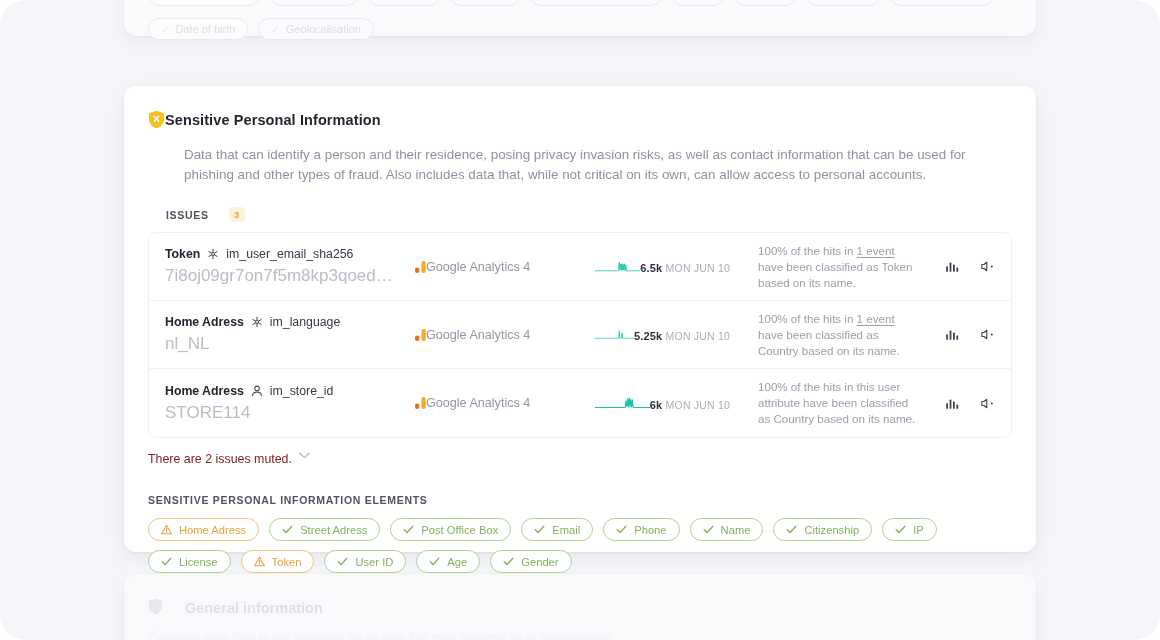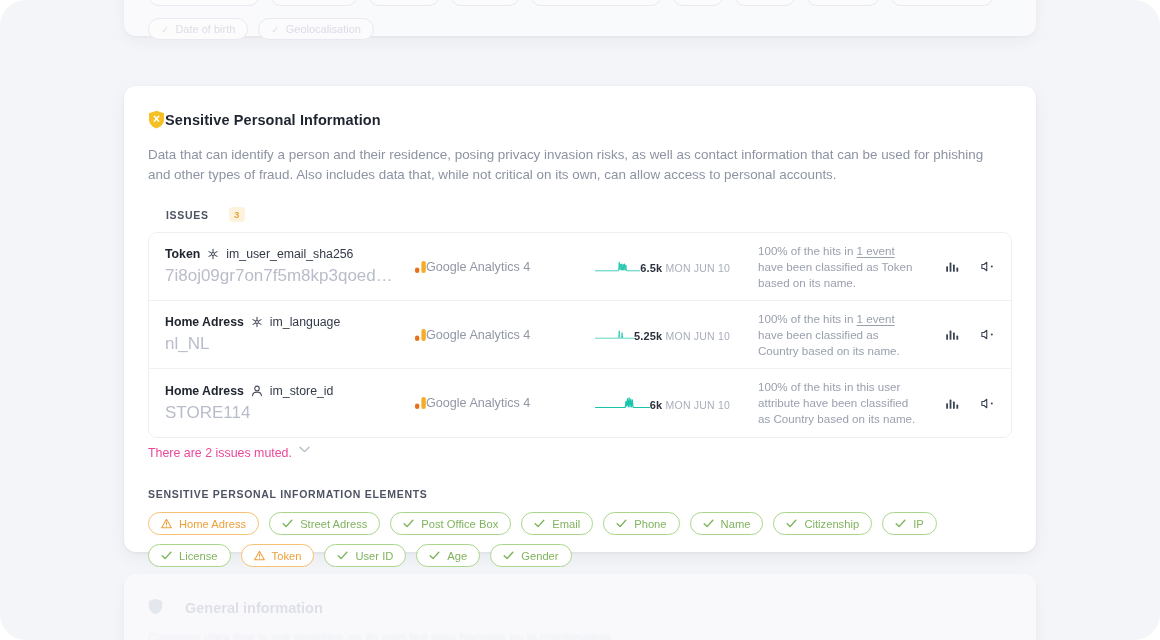--- a/index.html
+++ b/index.html
@@ -100,20 +100,21 @@
   }
 
   .shield-warn { width: 17px; height: 19px; display: block; }
 
   .card-desc {
     margin-top: 16px;
     font-size: 13.4px;
     line-height: 20px;
     color: #8d93a3;
     max-width: 845px;
+    margin-left: 36px;
   }
 
   .section-label {
     margin-top: 22px;
     display: flex; align-items: center; gap: 20px;
     font-size: 10.5px;
     font-weight: 700;
     letter-spacing: .7px;
     color: #4d5362;
     margin-left: 18px;
@@ -195,24 +196,24 @@
   .col-desc u { text-decoration: underline; text-underline-offset: 2px; }
 
   .col-actions {
     width: 78px; flex: none;
     display: flex; align-items: center; justify-content: flex-end; gap: 20px;
   }
   .act-ico { width: 15px; height: 15px; display: block; cursor: pointer; }
 
   
   .muted-line {
-    margin-top: 8px;
+    margin-top: 14px;
     display: flex; align-items: flex-start; gap: 7px;
     font-size: 12.4px;
-    color: #ec4899;
+    color: #7f1d1d;
     cursor: pointer;
     width: fit-content;
   }
   .chev { width: 11px; height: 7px; display: block; }
 
   
   .elements-label {
     margin-top: 28px;
     font-size: 10.5px;
     font-weight: 700;

